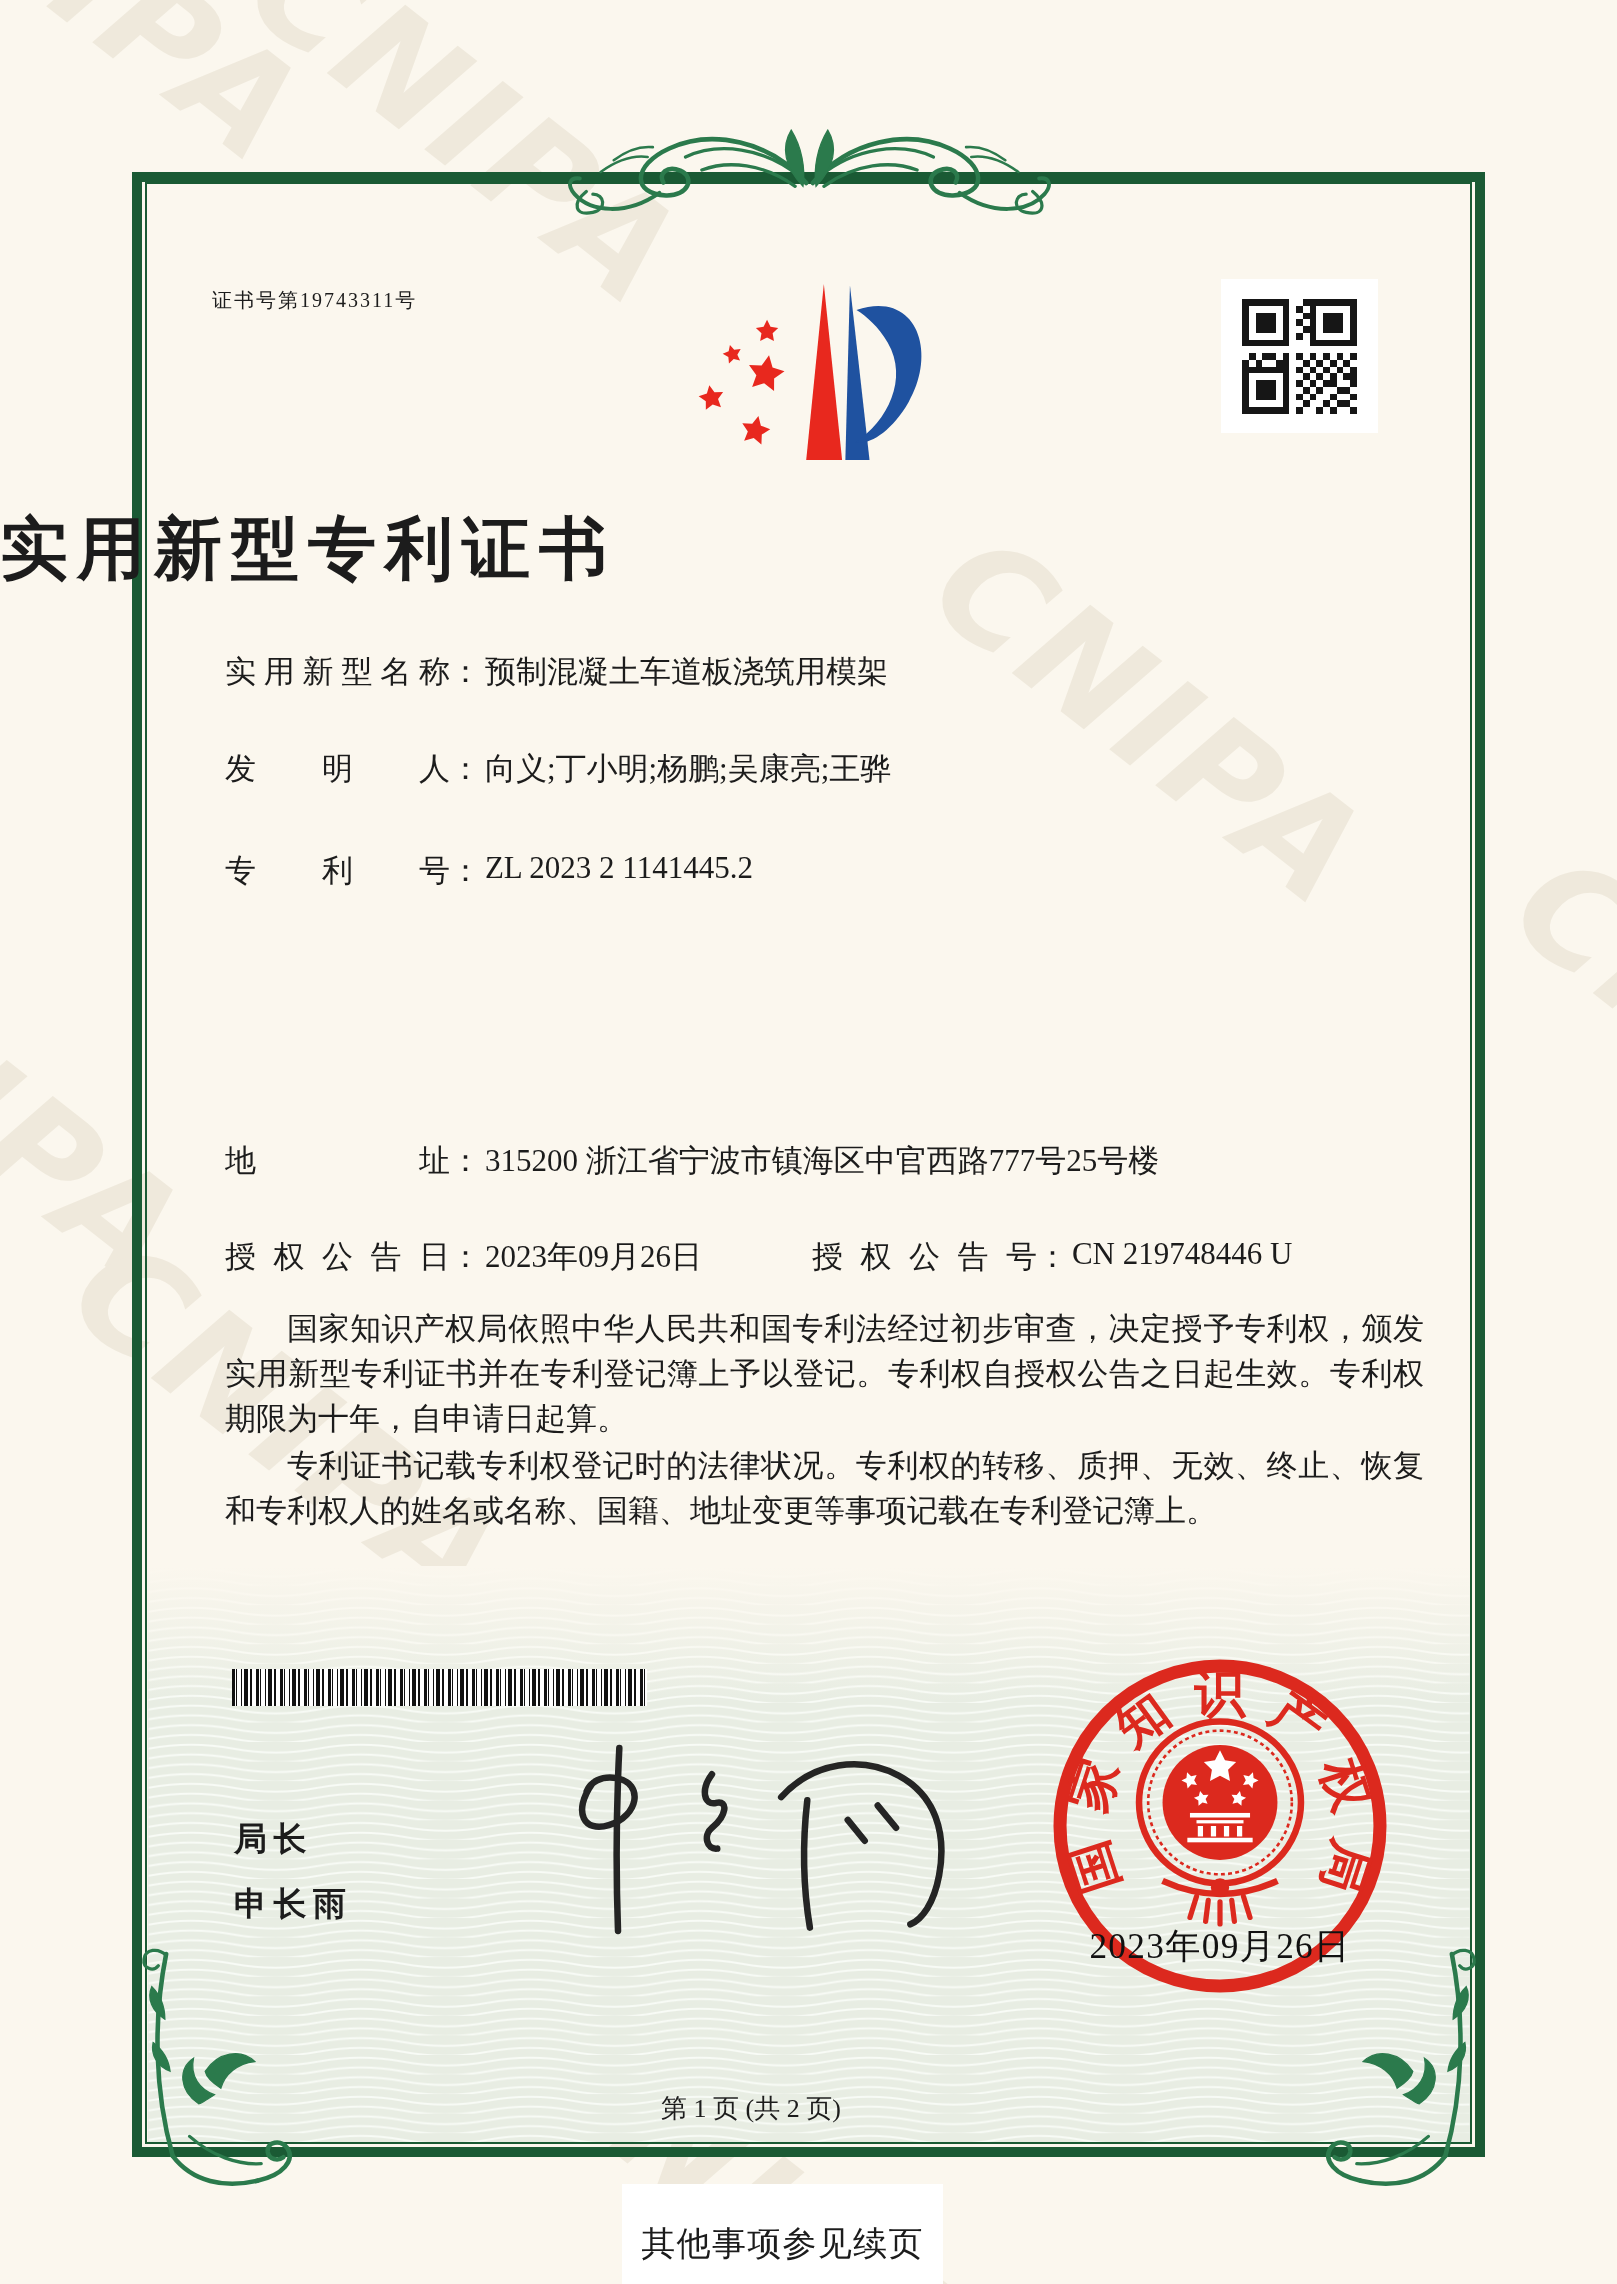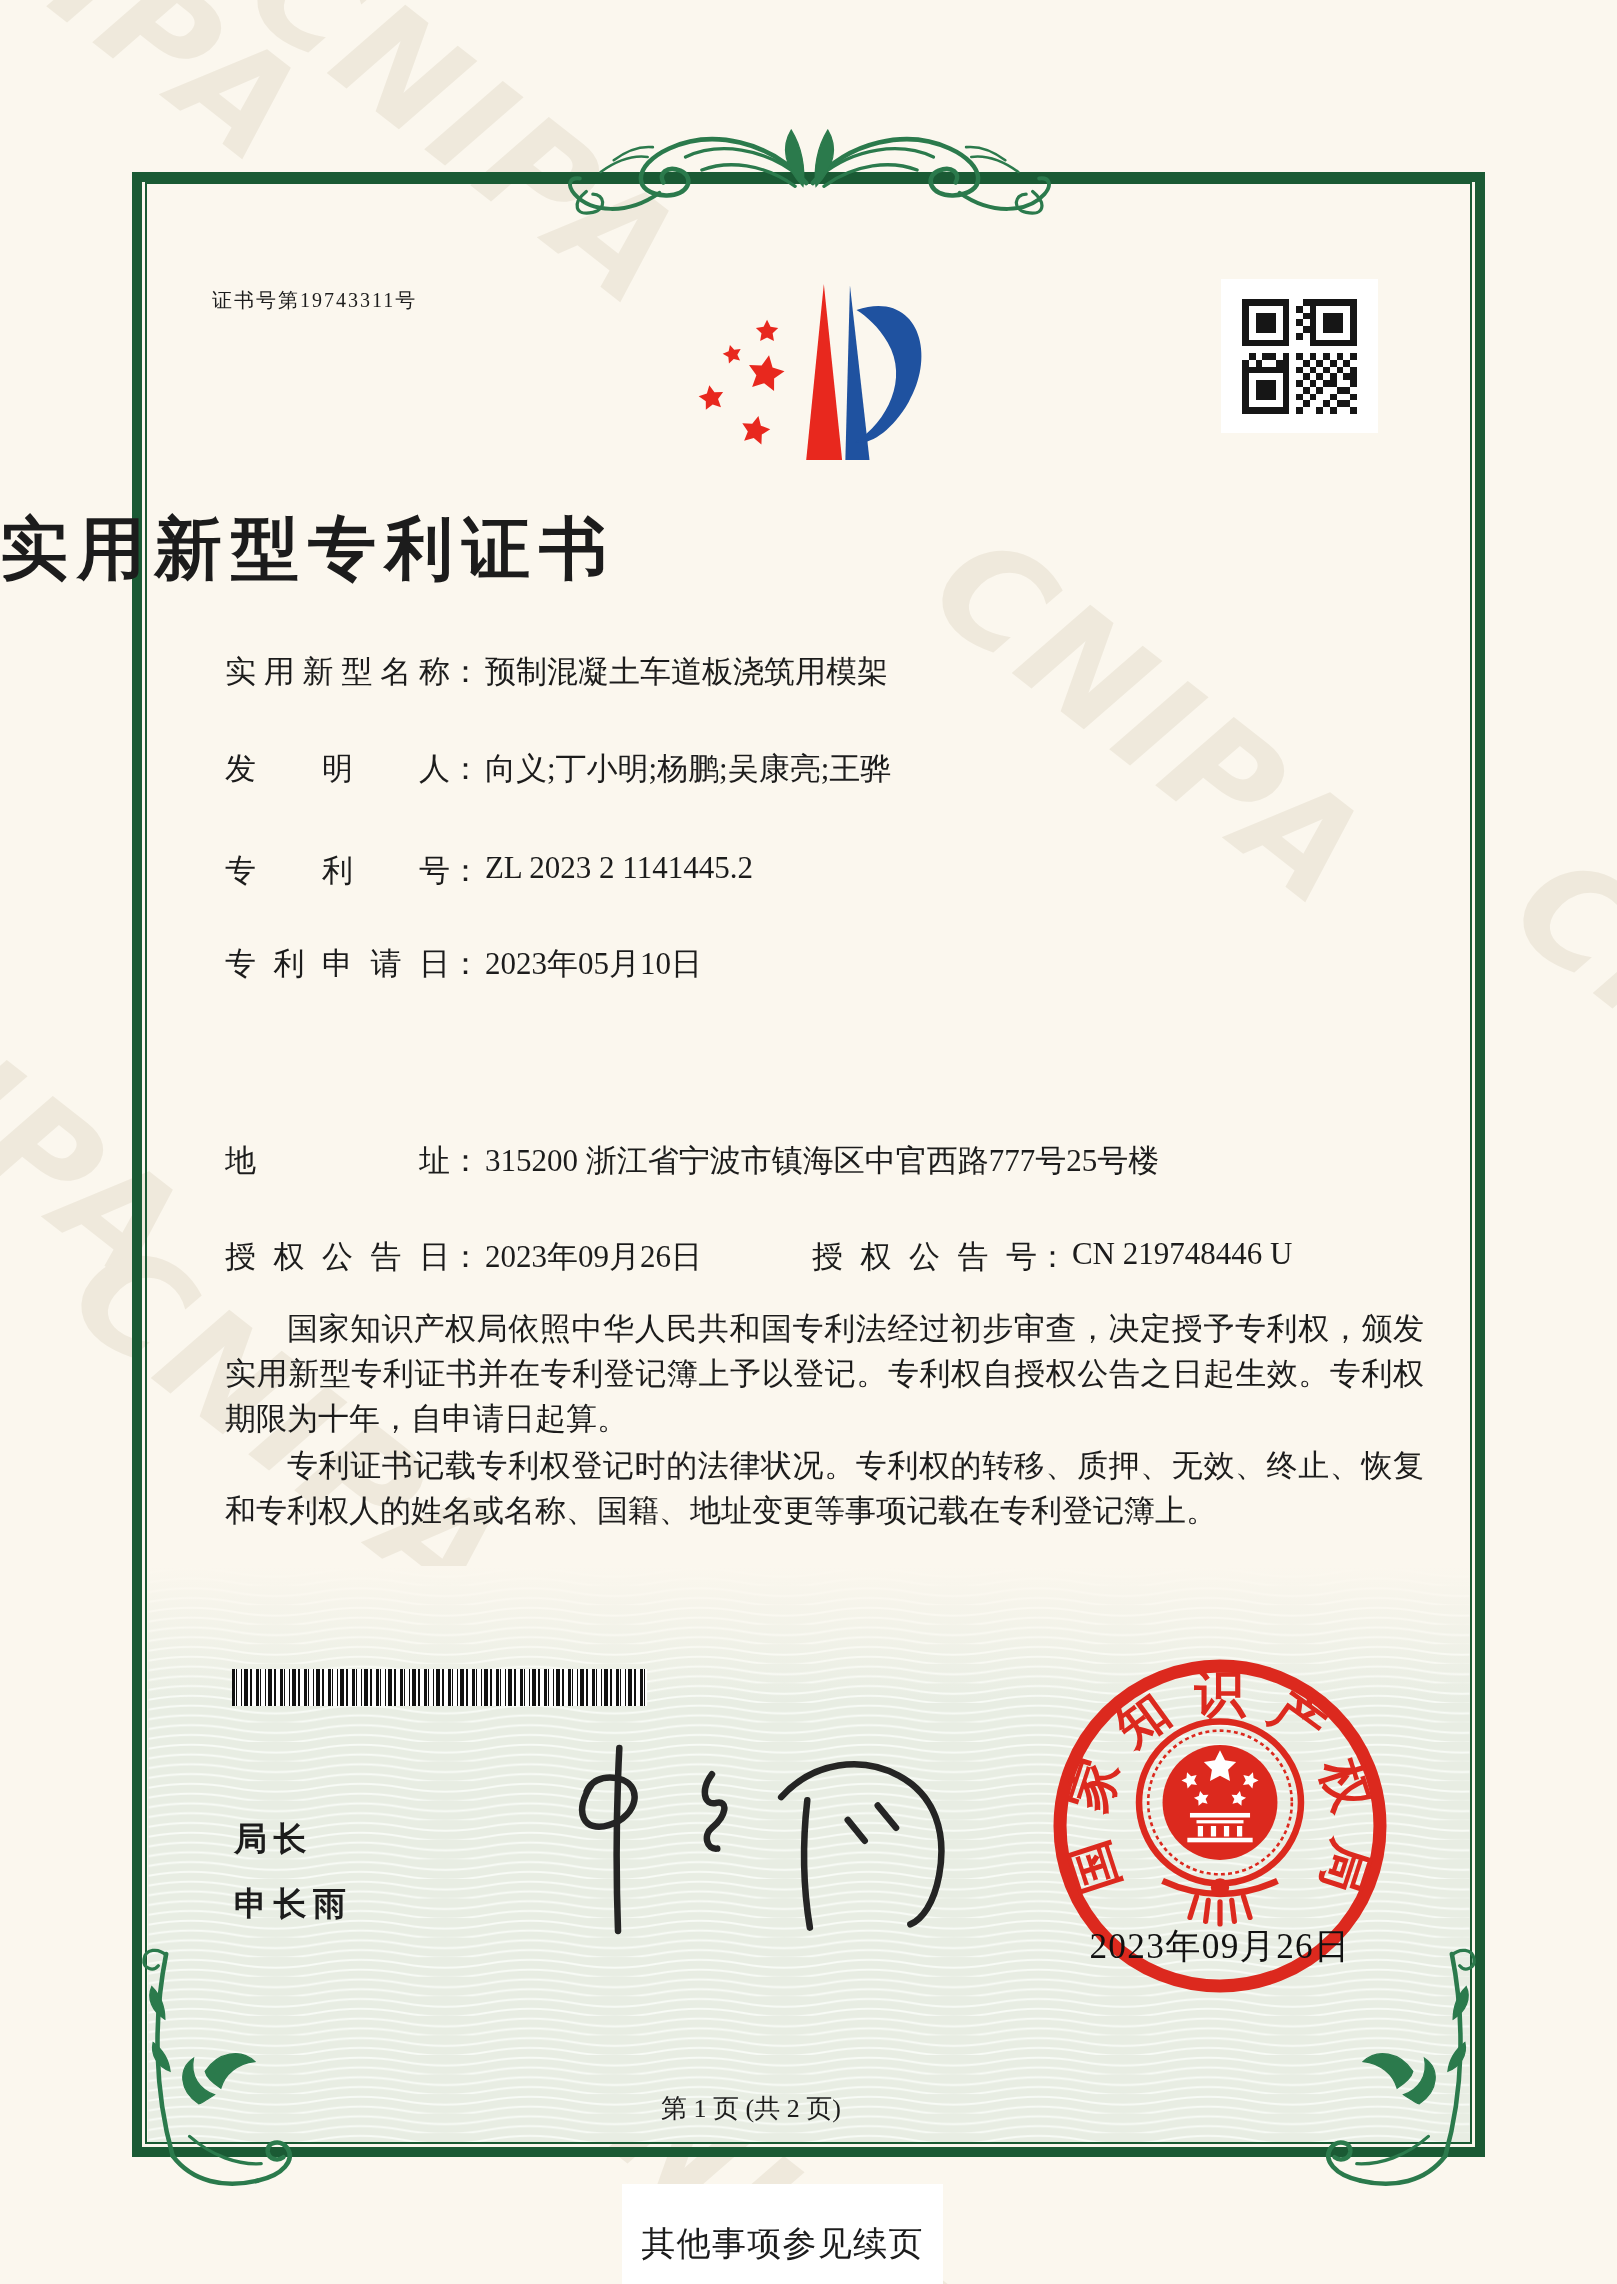--- a/index.html
+++ b/index.html
@@ -228,23 +228,20 @@
 
   <div class="frow" style="top:748px">
     <span class="flabel">发明人</span><span class="fcolon">：</span><span class="fvalue">向义;丁小明;杨鹏;吴康亮;王骅</span>
   </div>
   <div class="frow" style="top:651px">
     <span class="flabel">实用新型名称</span><span class="fcolon">：</span><span class="fvalue">预制混凝土车道板浇筑用模架</span>
   </div>
   <div class="frow" style="top:850px">
     <span class="flabel">专利号</span><span class="fcolon">：</span><span class="fvalue">ZL 2023 2 1141445.2</span>
   </div>
-  <div class="frow" style="top:943px">
-    <span class="flabel">专利申请日</span><span class="fcolon">：</span><span class="fvalue">2023年05月10日</span>
-  </div>
   <div class="frow" style="top:1140px">
     <span class="flabel">地址</span><span class="fcolon">：</span><span class="fvalue">315200 浙江省宁波市镇海区中官西路777号25号楼</span>
   </div>
   <div class="frow" style="top:1236px">
     <span class="flabel">授权公告日</span><span class="fcolon">：</span><span class="fvalue">2023年09月26日</span>
     <span class="grant2">
       <span class="flabel" style="width:225px">授权公告号</span><span class="fcolon">：</span><span class="fvalue">CN 219748446 U</span>
     </span>
   </div>
 

